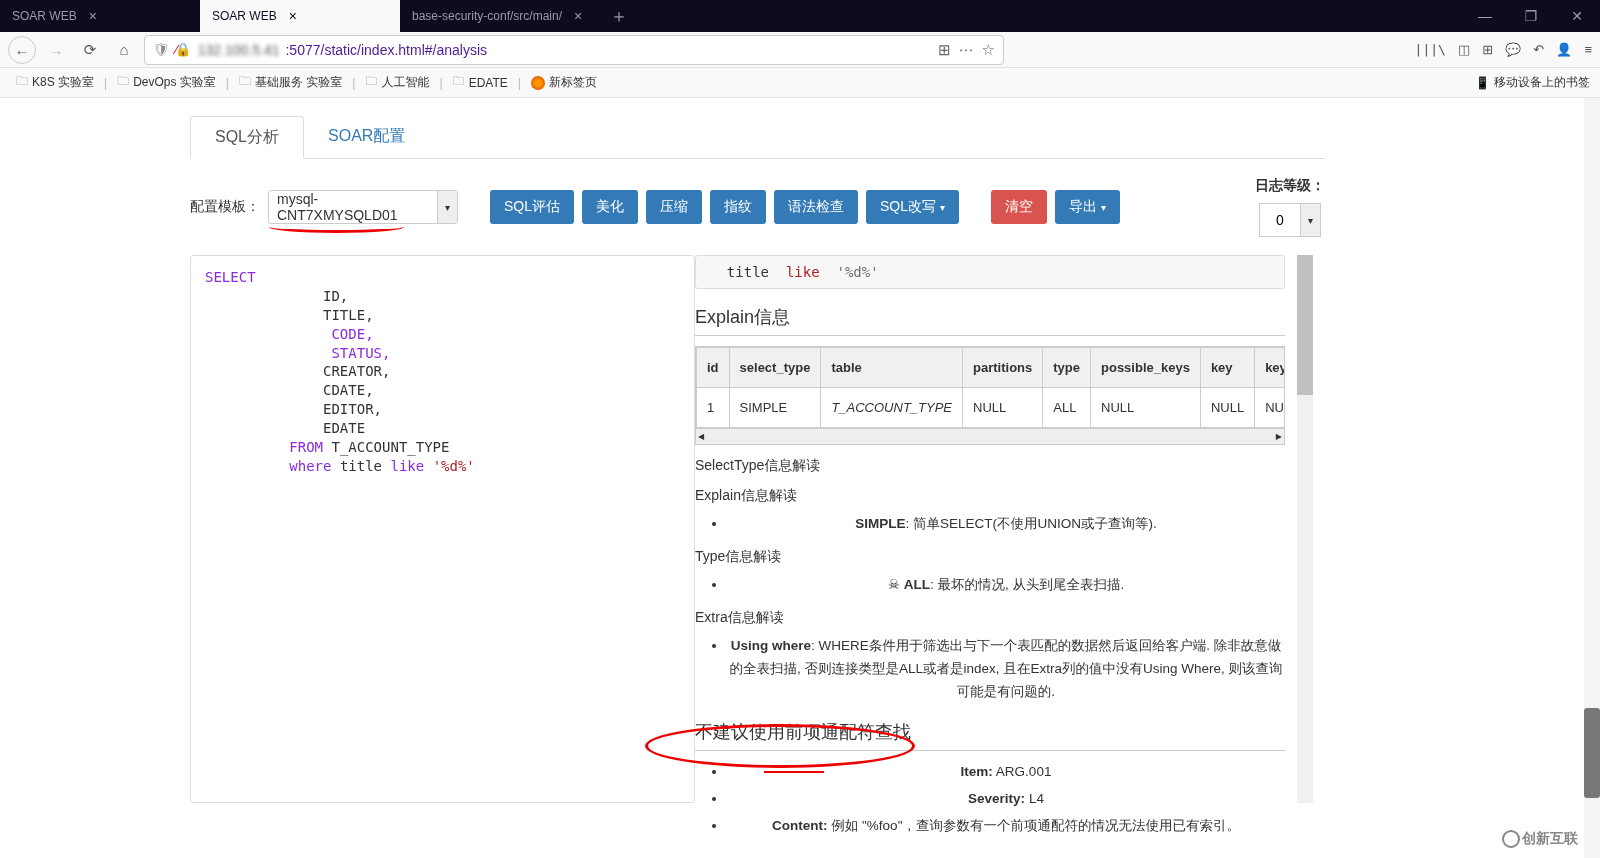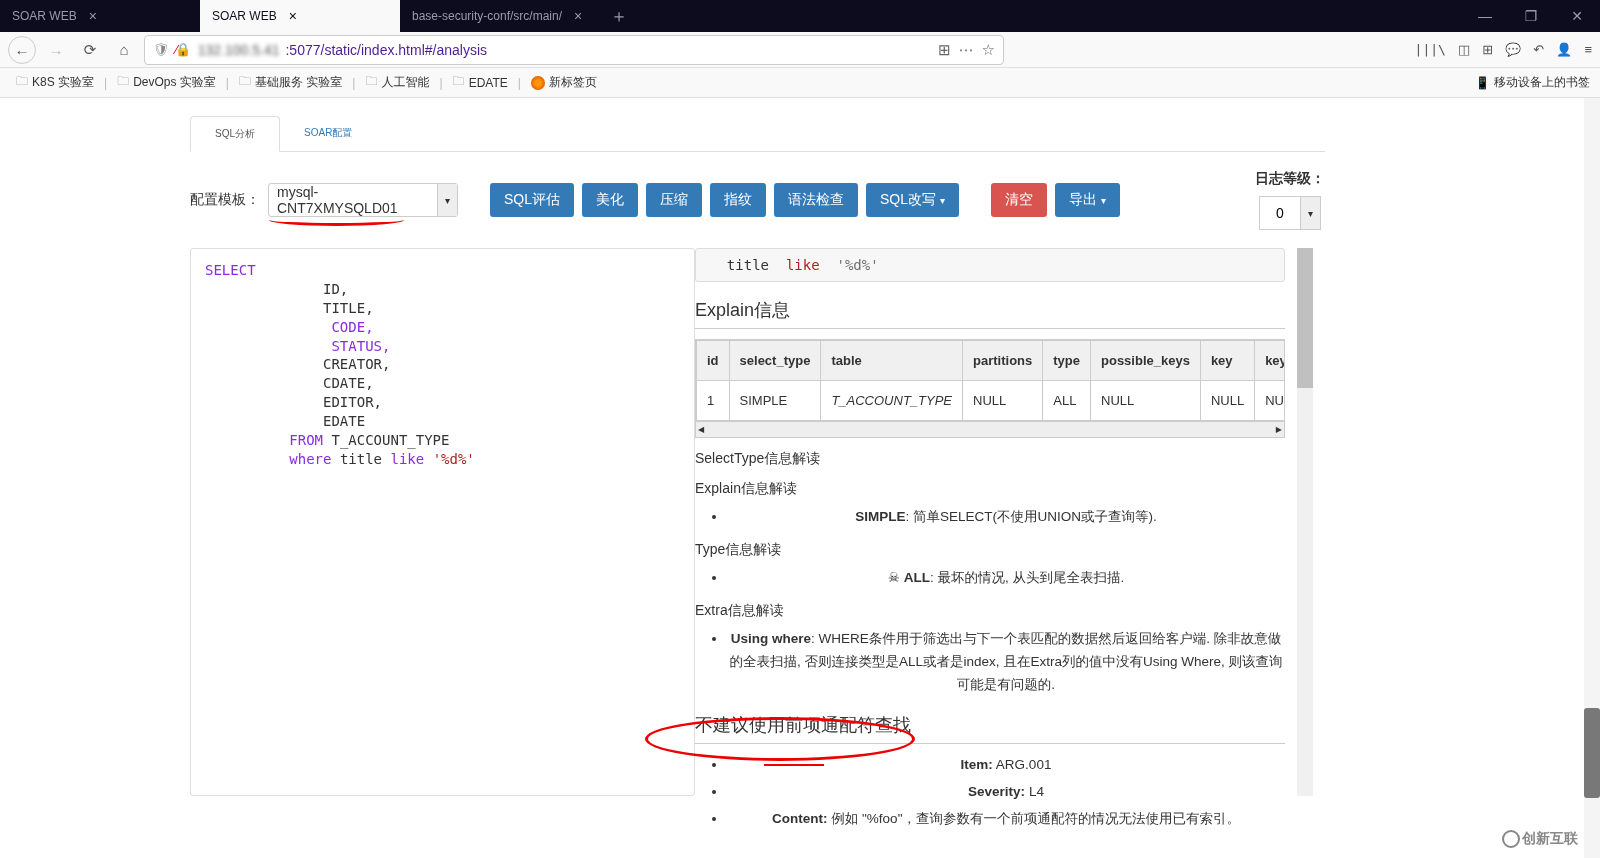--- a/index.html
+++ b/index.html
@@ -32,21 +32,21 @@
   .book-item { display: flex; align-items: center; gap: 4px; padding: 2px 6px; }
   .book-sep { color: #bbb; }
   .folder-icon { color: #888; }
   .ff-icon { width: 14px; height: 14px; background: radial-gradient(circle, #ff9500 30%, #e66000 70%); border-radius: 50%; display: inline-block; }
   .book-right { margin-left: auto; display: flex; align-items: center; gap: 4px; }
   
   
   .content { display: flex; flex-direction: column; padding: 18px 0 0 190px; position: relative; height: calc(100vh - 98px); }
   
   .tabs-row { display: flex; border-bottom: 1px solid #ddd; width: 1135px; }
-  .ctab { padding: 10px 24px; font-size: 10px; color: #337ab7; cursor: pointer; }
+  .ctab { padding: 10px 24px; font-size: 16px; color: #337ab7; cursor: pointer; }
   .ctab.active { background: #fff; border: 1px solid #ddd; border-bottom: 1px solid #fff; border-radius: 4px 4px 0 0; margin-bottom: -1px; color: #555; }
   
   .toolbar { display: flex; align-items: center; gap: 8px; padding: 18px 0; width: 1135px; }
   .tb-label { font-size: 14px; }
   .tb-select { width: 190px; height: 34px; border: 1px solid #ccc; border-radius: 3px; padding: 0 8px; display: flex; align-items: center; justify-content: space-between; font-size: 14px; }
   .tb-select .caret { background: #eee; width: 20px; height: 32px; margin-right: -8px; display: flex; align-items: center; justify-content: center; border-left: 1px solid #ccc; font-size: 10px; }
   .btn { height: 34px; padding: 0 14px; border: none; border-radius: 3px; font-size: 14px; color: #fff; display: flex; align-items: center; }
   .btn-primary { background: #337ab7; }
   .btn-danger { background: #d9534f; }
   .dropdown-caret { font-size: 10px; margin-left: 4px; }

